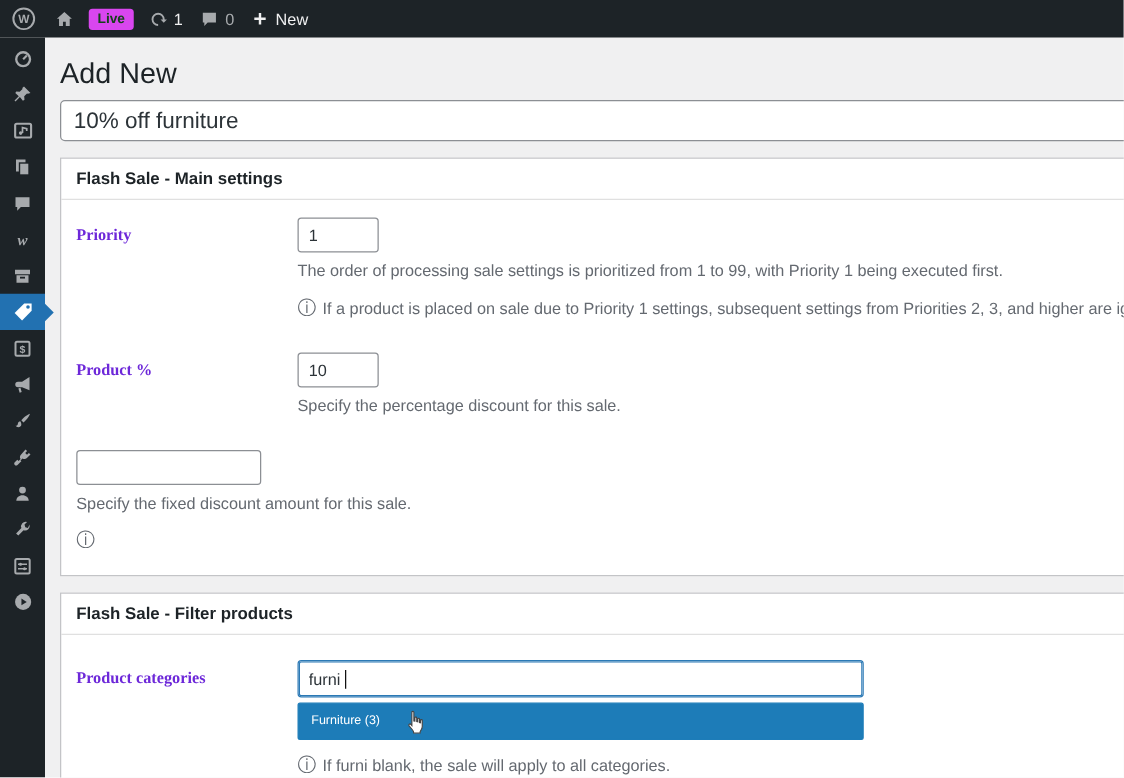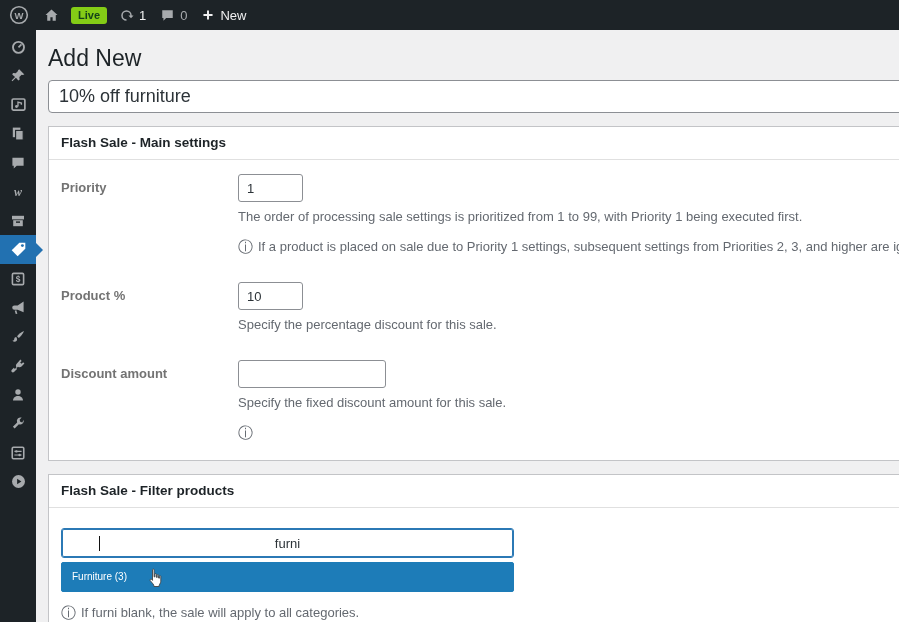--- a/index.html
+++ b/index.html
@@ -9,21 +9,21 @@
     background:#f0f0f1; color:#1d2327; font-size:13px; position:relative;
   }
   
   .admin-bar {
     position:absolute; top:0; left:0; width:899px; height:30px;
     background:#1d2327; color:#f0f0f1; display:flex; align-items:center; z-index:50;
   }
   .ab-item { display:flex; align-items:center; gap:5px; height:30px; padding:0 7px; cursor:pointer; }
   .ab-logo { padding:0 8px 0 9px; }
   .live-badge {
-    background:#84cc16; color:#14421a; font-size:11px; font-weight:bold;
+    background:#d946ef; color:#14421a; font-size:11px; font-weight:bold;
     padding:1px 7px; border-radius:3px; margin:0 5px; line-height:15px;
   }
   .ab-count { font-size:13px; color:#f0f0f1; }
   .ab-count.dim { color:#a7aaad; }
   .ab-icon svg { display:block; }
   
   .side-menu {
     position:absolute; top:30px; left:0; width:36px; height:592px;
     background:#1d2327; padding-top:2px; z-index:40;
   }
@@ -46,37 +46,37 @@
     font-family:"Liberation Sans",sans-serif; font-size:18px; color:#2c3338; padding:3px 10px; outline:none;
   }
   .panel { width:940px; background:#fff; border:1px solid #c3c4c7; margin-top:13px; }
   .panel-header {
     padding:9px 12px; font-weight:bold; font-size:13.5px; color:#1d2327;
     border-bottom:1px solid #e0e0e0; line-height:14px; cursor:pointer;
   }
   .panel-body { padding: 0 12px 20px 12px; }
   .form-row { display:flex; margin-top:14px; }
   .form-row + .form-row { margin-top:28px; }
-  .row-label { width:177px; flex:0 0 177px; font-weight:bold; font-size:13px; padding-top:6px; color:#737373; }
+  .row-label { width:177px; flex:0 0 177px; font-weight:bold; font-size:13px; padding-top:6px; color:#6d28d9;font-family:Liberation Serif, serif; }
   .row-field { flex:1; position:relative; }
   .text-input {
     height:28px; background:#fff; border:1px solid #8c8f94; border-radius:3px;
     font-family:"Liberation Sans",sans-serif; font-size:13px; color:#2c3338; padding:3px 8px; outline:none;
   }
   .w-small { width:65px; }
   .w-medium { width:148px; }
   .desc { color:#646970; font-size:13px; margin-top:7px; white-space:nowrap; }
   .note { color:#646970; font-size:13px; margin-top:15px; white-space:nowrap; display:flex; align-items:center; gap:5px; }
   .info-glyph { font-size:15px; line-height:15px; color:#646970; font-style:normal; }
   
   .cat-input-wrap { position:relative; width:453px; }
   .cat-input {
     width:453px; height:30px; background:#fff; border:1px solid #2b79b5; border-radius:3px;
     box-shadow:0 0 0 1px #2b79b5 inset; font-family:"Liberation Sans",sans-serif;
-    font-size:13px; color:#2c3338; padding:4px 8px; outline:none;text-align:center;
+    font-size:13px; color:#2c3338; padding:4px 8px; outline:none;
   }
   .caret { position:absolute; left:38px; top:8px; width:1px; height:15px; background:#111; }
   .dropdown {
     width:453px; margin-top:4px; background:#1d7cb8; border:1px solid #1d7cb8; border-radius:2px;
   }
   .dropdown-item {
     position:relative; color:#ffffff; font-size:10px; padding:7px 10px; cursor:pointer; line-height:14px;
   }
   .cursor-hand { position:absolute; left:86px; top:5px; }
 </style>
@@ -279,39 +279,39 @@
 
       <div class="form-row">
         <div class="row-label">Product %</div>
         <div class="row-field">
           <input class="text-input w-small" type="text" value="10" style="">
           <p class="desc">Specify the percentage discount for this sale.</p>
         </div>
       </div>
 
       <div class="form-row">
-        <div class="row-label">Discount amount</div>
         <div class="row-field">
           <input class="text-input w-medium" type="text" value="" style="">
           <p class="desc">Specify the fixed discount amount for this sale.</p>
           <p class="note">
             <span class="info-glyph">ⓘ</span>
           </p>
         </div>
       </div>
 
     </div>
   </div>
 
   
   <div class="panel">
     <div class="panel-header">Flash Sale - Filter products</div>
     <div class="panel-body">
 
       <div class="form-row" style="margin-top:20px;">
+        <div class="row-label">Product categories</div>
         <div class="row-field">
           <div class="cat-input-wrap">
             <input class="cat-input" type="text" value="furni" style="">
             <span class="caret"></span>
           </div>
           <div class="dropdown">
             <div class="dropdown-item">
               <span>Furniture (3)</span>
               <span class="cursor-hand">
                 <svg width="15" height="19" viewBox="0 0 15 19">

